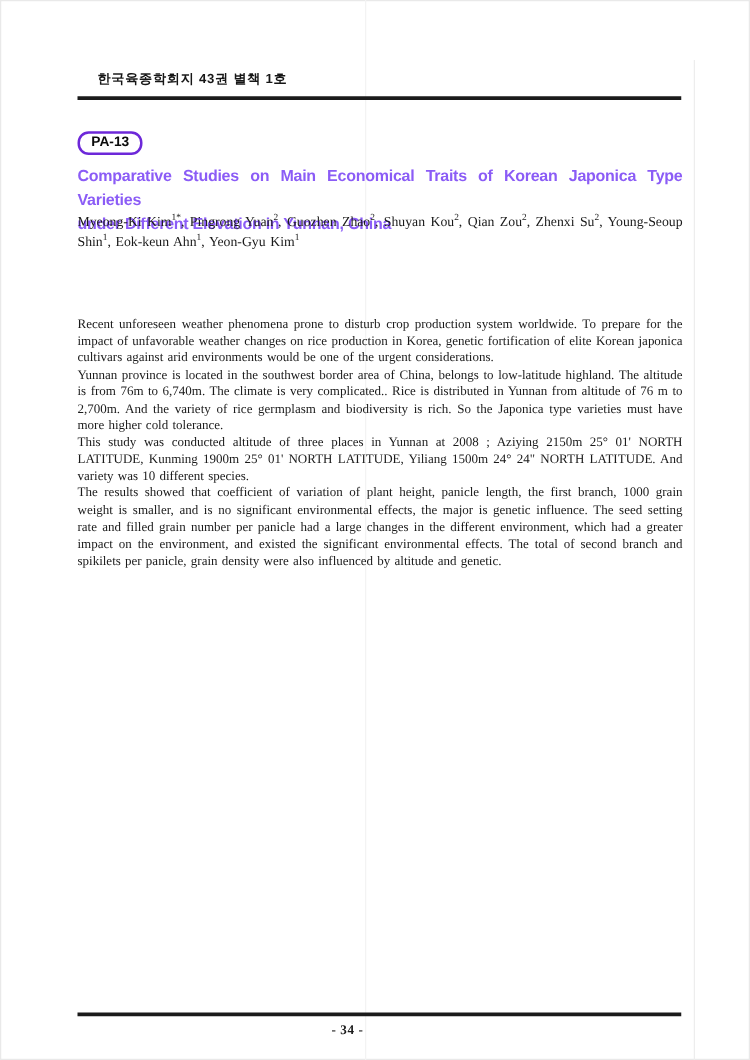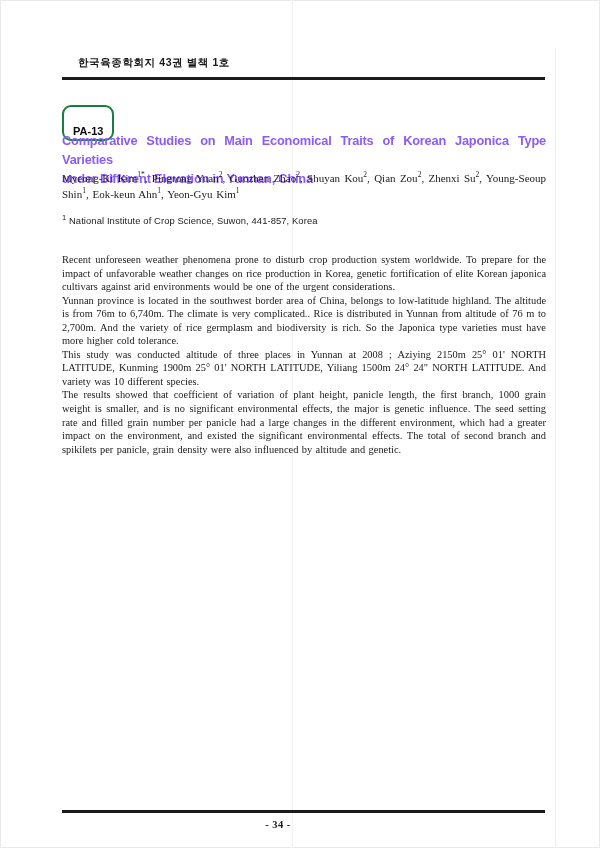--- a/index.html
+++ b/index.html
@@ -37,22 +37,22 @@
     position: absolute; left: 62px; width: 483px; height: 3px;
     background: #1b1b1b;
   }
   .rule-top { top: 77px; }
   .rule-bottom { top: 810px; }
   .session-badge {
     position: absolute; left: 62px; top: 105px;
     font-family: "Liberation Sans", sans-serif;
     font-weight: bold; font-size: 11px;
     color: #0b0b0b;
-    border: 2px solid #15803d; border-radius: 9px;
-    padding: 18px 9px 2px 9px;
+    border: 2px solid #6d28d9; border-radius: 9px;
+    padding: 1px 9px 2px 9px;
     background: #ffffff;
   }
   .paper-title {
     position: absolute; left: 62px; top: 131px; width: 484px;
     font-family: "Liberation Sans", sans-serif;
     font-weight: bold; font-size: 12.8px; line-height: 19px;
     letter-spacing: -0.2px; color: #8b5cf6;
   }
   .paper-title .title-line-first { text-align: justify; text-align-last: justify; }
   .authors {
@@ -99,21 +99,20 @@
   <div class="session-badge">PA-13</div>
 
   <div class="paper-title">
       <div class="title-line-first">Comparative Studies on Main Economical Traits of Korean Japonica Type Varieties</div>
       <div class="title-line-rest">under Different Elevation in Yunnan, China</div>
     </div>
 
   <div class="authors"><span>Myeong-Ki Kim<sup>1*</sup></span>, <span>Pingrong Yuan<sup>2</sup></span>, <span>Guozhen Zhao<sup>2</sup></span>, <span>Shuyan Kou<sup>2</sup></span>, <span>Qian Zou<sup>2</sup></span>, <span>Zhenxi Su<sup>2</sup></span>, <span>Young-Seoup Shin<sup>1</sup></span>, <span>Eok-keun Ahn<sup>1</sup></span>, <span>Yeon-Gyu Kim<sup>1</sup></span></div>
 
   <div class="affiliations">
-      <div><sup>1</sup> National Institute of Crop Science, Suwon, 441-857, Korea</div>
     </div>
 
   <div class="abstract-body">
       <p>Recent unforeseen weather phenomena prone to disturb crop production system worldwide. To prepare for the impact of unfavorable weather changes on rice production in Korea, genetic fortification of elite Korean japonica cultivars against arid environments would be one of the urgent considerations.</p>
       <p>Yunnan province is located in the southwest border area of China, belongs to low-latitude highland. The altitude is from 76m to 6,740m. The climate is very complicated.. Rice is distributed in Yunnan from altitude of 76 m to 2,700m. And the variety of rice germplasm and biodiversity is rich. So the Japonica type varieties must have more higher cold tolerance.</p>
       <p>This study was conducted altitude of three places in Yunnan at 2008 ; Aziying 2150m 25° 01' NORTH LATITUDE, Kunming 1900m 25° 01' NORTH LATITUDE, Yiliang 1500m 24° 24" NORTH LATITUDE. And variety was 10 different species.</p>
       <p>The results showed that coefficient of variation of plant height, panicle length, the first branch, 1000 grain weight is smaller, and is no significant environmental effects, the major is genetic influence. The seed setting rate and filled grain number per panicle had a large changes in the different environment, which had a greater impact on the environment, and existed the significant environmental effects. The total of second branch and spikilets per panicle, grain density were also influenced by altitude and genetic.</p>
     </div>
 
 

